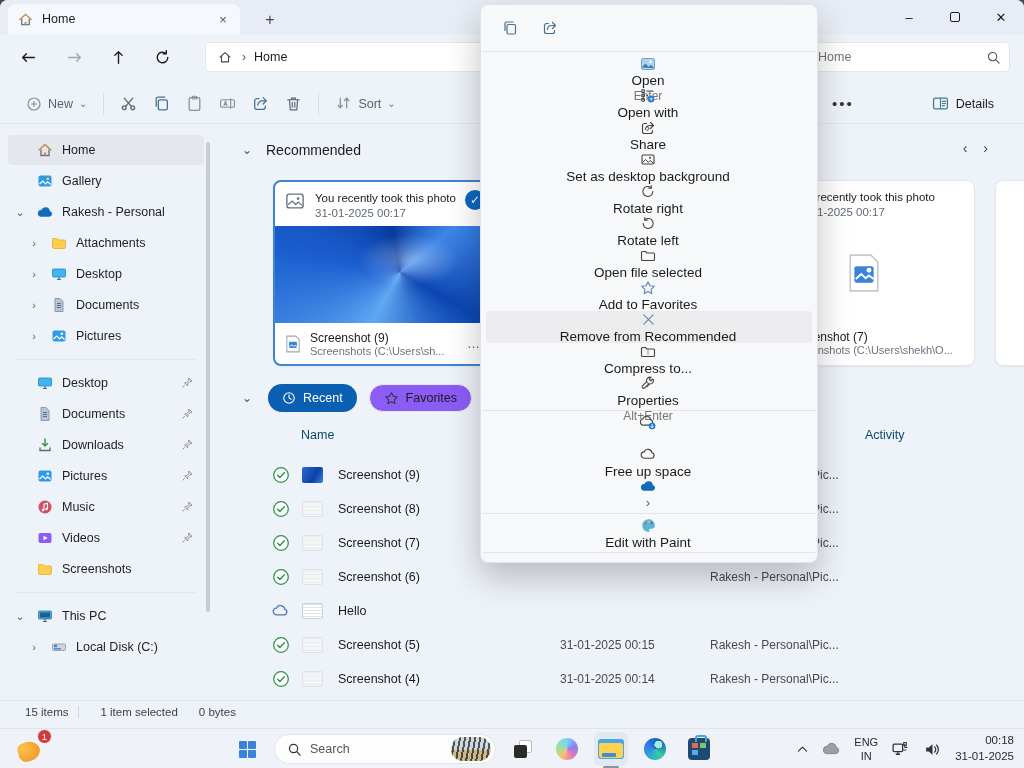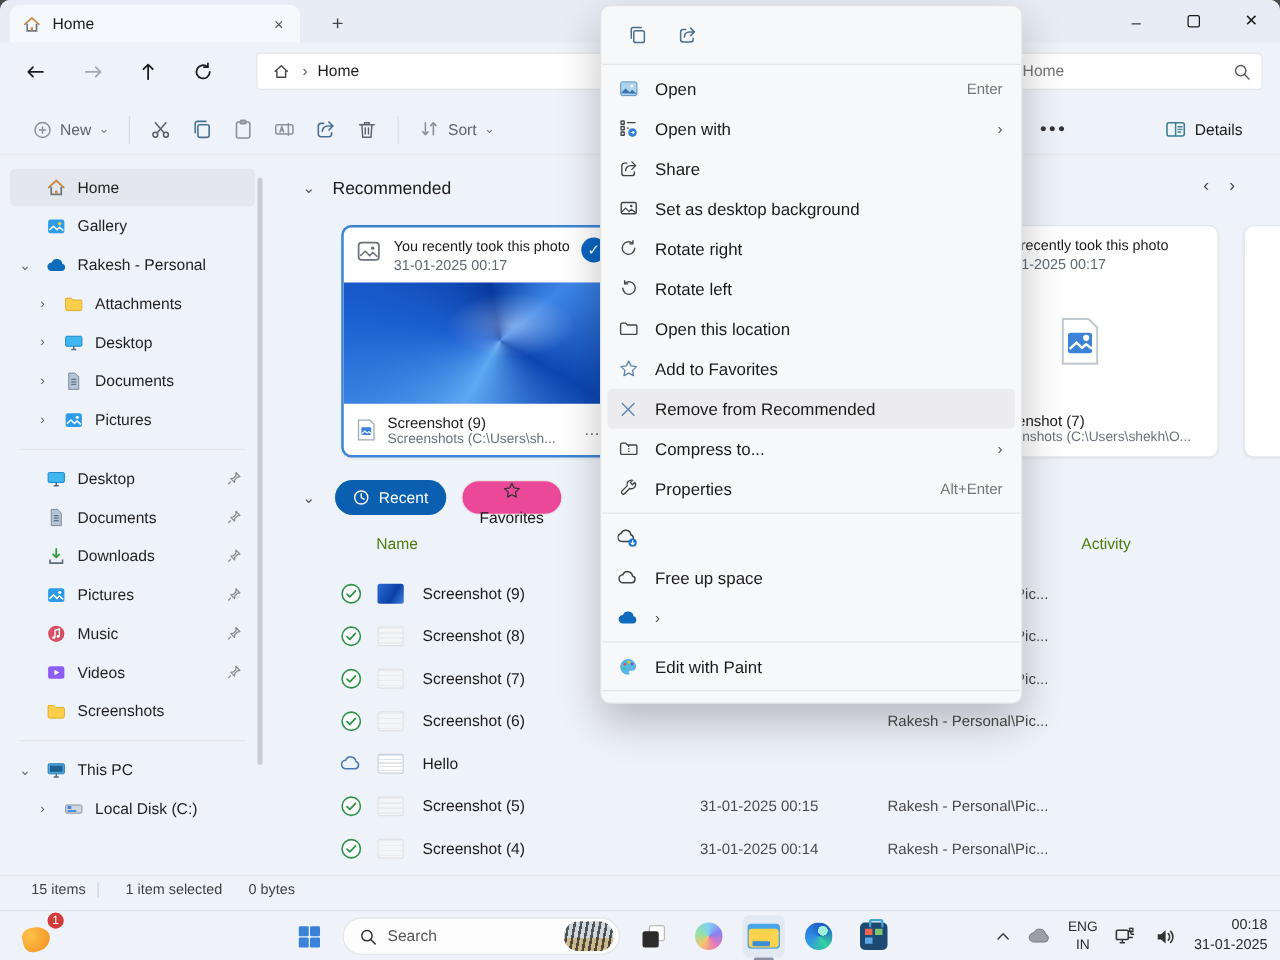--- a/index.html
+++ b/index.html
@@ -86,24 +86,24 @@
   .card-foot { display:flex; align-items:center; gap:9px; padding:8px 10px; }
   .card-name { font-size:12px; color:#1b1b1b; }
   .card-path { font-size:11px; color:#6a737d; }
   .card-more { margin-left:auto; color:#666; font-size:13px; letter-spacing:1px; }
   .card-check { position:absolute; right:6px; top:8px; width:20px; height:20px; border-radius:50%;
     background:#0b66c2; color:#fff; font-size:12px; display:flex; align-items:center; justify-content:center; }
 
   .pills { position:absolute; left:0; top:258px; display:flex; align-items:center; gap:12px; }
   .pill { height:28px; border-radius:14px; display:flex; align-items:center; gap:7px; padding:0 14px; font-size:12.5px; }
   .pill.active { background:#0b5fb0; color:#fff; }
-  .pill.idle { background:#ec4899; border:1px solid #e6e6e6; color:#1b1b1b;flex-direction:column; }
+  .pill.idle { background:#8b5cf6; border:1px solid #e6e6e6; color:#1b1b1b; }
 
   .thead { position:absolute; left:0; top:302px; width:100%; height:24px; }
-  .th { position:absolute; font-size:12.5px; color:#4d7c0f; }
+  .th { position:absolute; font-size:12.5px; color:#0c4a6e; }
   .trows { position:absolute; left:0; top:332px; width:100%; }
   .trow { position:relative; height:34px; display:flex; align-items:center; }
   .cell-check { position:absolute; left:60px; width:18px; height:18px; }
   .cell-thumb { position:absolute; left:90px; width:21px; height:16px; border-radius:2px; }
   .thumb-blue { background:linear-gradient(120deg,#2a6bd4,#0c3fa8 60%,#3b82e0); }
   .thumb-light { background:#f4f5f7; border:1px solid #dfe3e8;
     background-image:repeating-linear-gradient(#e9edf2 0 1px, transparent 1px 4px); }
   .thumb-doc { background:#fff; border:1px solid #c9d1da;
     background-image:repeating-linear-gradient(#dfe5ec 0 1px, transparent 1px 3px); }
   .cell-name { position:absolute; left:126px; font-size:12.5px; color:#1b1b1b; }
@@ -116,22 +116,22 @@
   .sb { font-size:11.5px; color:#3f3f3f;margin-left:11px; }
   .sb-sep { width:1px; height:12px; background:#cfd3d9; }
 
   
   .ctxmenu { position:absolute; left:480px; top:4px; width:338px; background:#f7f8fa;
     border:1px solid #e3e3e5; border-radius:8px; box-shadow:0 14px 34px rgba(0,0,0,.24);
     padding:5px 0 6px 0; z-index:50; }
   .quickbar { display:flex; align-items:center; gap:10px; padding:5px 12px 7px 14px; }
   .qbtn { width:30px; height:26px; display:flex; align-items:center; justify-content:center; border-radius:4px; }
   .msep { height:1px; background:#e4e4e6; margin:3px 1px; }
-  .mi { height:32px; display:flex; align-items:center; gap:13px; margin:0 5px; padding:0 10px 0 8px;
-    border-radius:4px; }
+  .mi { height:32px; display:flex; align-items:center; gap:1px; margin:0 5px; padding:0 10px 0 8px;
+    border-radius:4px;flex-direction:column; }
   .mi.hover { background:#ececee; }
   .mi-icon { width:17px; height:17px; flex:0 0 17px; display:flex; align-items:center; justify-content:center; }
   .mi-label { font-size:13.5px; color:#1a1a1a; flex:1; white-space:nowrap; }
   .mi-short { font-size:12px; color:#767676; }
   .mi-sub { font-size:12px; color:#555; }
 
   
   .taskbar { position:absolute; left:0; top:728px; width:1024px; height:40px; background:#eff3f9;
     border-top:1px solid #dfe3ea; }
   .tb-left { position:absolute; left:14px; top:4px; width:36px; height:32px; }
@@ -818,21 +818,21 @@
           </svg>
         </span>
       <span class="mi-label">Rotate left</span>
     </div>
     <div class="mi">
       <span class="mi-icon">
           <svg width="16" height="16" viewBox="0 0 16 16">
             <path d="M1.5 4.5a1 1 0 0 1 1-1h3L7 5h6.5a1 1 0 0 1 1 1v5.5a1 1 0 0 1-1 1h-11a1 1 0 0 1-1-1z" fill="none" stroke="#424242" stroke-width="1.1"></path>
           </svg>
         </span>
-      <span class="mi-label">Open this location</span>
+      <span class="mi-label">Open file selected</span>
     </div>
     <div class="mi">
       <span class="mi-icon">
           <svg width="16" height="16" viewBox="0 0 16 16">
             <path d="M8 1.8l1.9 3.9 4.3.6-3.1 3 .7 4.2L8 11.5l-3.8 2 .7-4.2-3.1-3 4.3-.6z" fill="none" stroke="#5b87b0" stroke-width="1.1" stroke-linejoin="round"></path>
           </svg>
         </span>
       <span class="mi-label">Add to Favorites</span>
     </div>
     <div class="mi hover">

